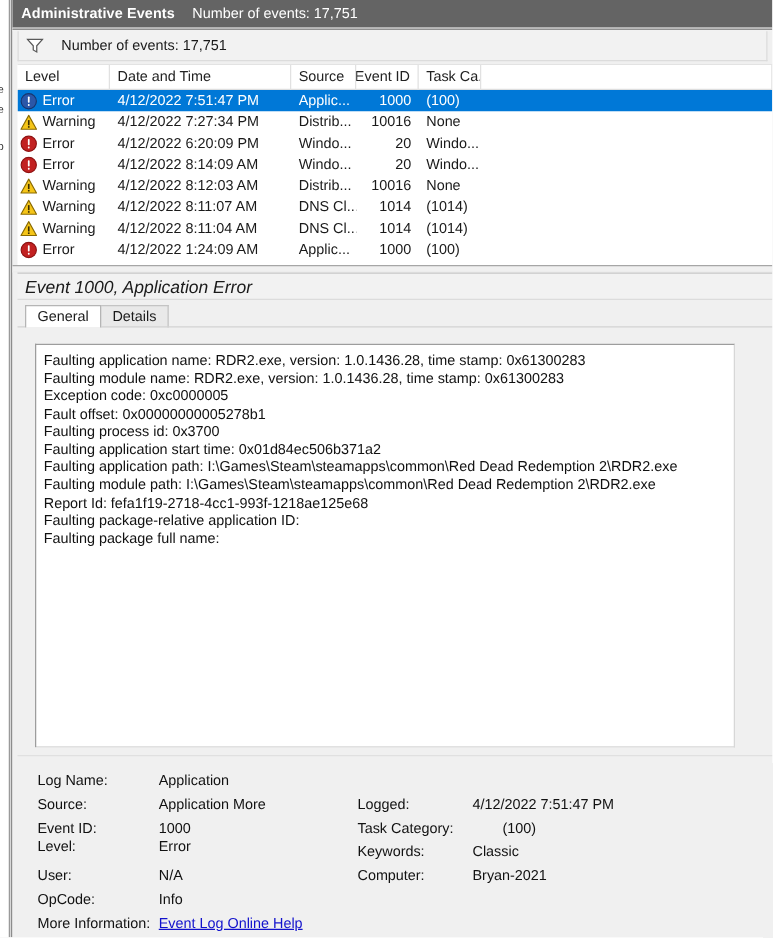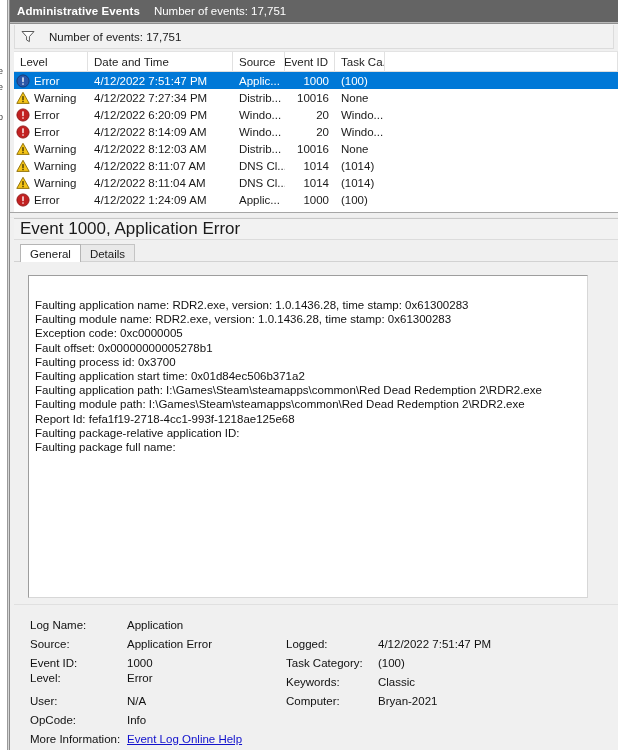--- a/index.html
+++ b/index.html
@@ -177,22 +177,23 @@
     position: absolute;
     left: 14px; top: 218px;
     width: 604px; height: 22px;
     background: #f2f2f2;
     border-top: 1px solid #c8c8c8;
     border-bottom: 1px solid #dcdcdc;
     box-sizing: border-box;
     display: flex;
     align-items: center;
     padding-left: 6px;
-    font-size: 17px;
+    font-size: 14px;
     color: #1a1a1a;
+    font-style: italic;
   }
 
   .tabstrip {
     position: absolute;
     left: 20px; top: 244px;
     width: 598px; height: 18px;
     display: flex;
     align-items: flex-end;
   }
   .tab {
@@ -223,21 +224,21 @@
 
   .textbox {
     position: absolute;
     left: 28px; top: 275px;
     width: 560px; height: 323px;
     background: #ffffff;
     border: 1px solid #9d9d9d;
     border-right-color: #d7d7d7;
     border-bottom-color: #d7d7d7;
     box-sizing: border-box;
-    padding: 22px 6px 6px 6px;
+    padding: 6px 6px 6px 6px;
     overflow: hidden;
   }
   .textbox .line {
     font-size: 11.5px;
     color: #111111;
     line-height: 14.2px;
     white-space: pre;
     font-family: "Liberation Sans", sans-serif;
   }
 
@@ -480,21 +481,21 @@
   <div class="detail-bottom-rule"></div>
 
   <div class="props">
     <div id="props-left-host">
         <div class="prow col-left" style="top: 0px;">
           <span class="plabel">Log Name:</span>
           <span class="pvalue">Application</span>
         </div>
         <div class="prow col-left" style="top: 19px;">
           <span class="plabel">Source:</span>
-          <span class="pvalue">Application Error</span>
+          <span class="pvalue">Application More</span>
         </div>
         <div class="prow col-left" style="top: 38px;">
           <span class="plabel">Event ID:</span>
           <span class="pvalue">1000</span>
         </div>
         <div class="prow col-left" style="top: 53px;">
           <span class="plabel">Level:</span>
           <span class="pvalue">Error</span>
         </div>
         <div class="prow col-left" style="top: 76px;">
@@ -508,21 +509,21 @@
         <div class="prow col-left" style="top: 114px;">
           <span class="plabel">More Information:</span>
           <a class="pvalue helplink" href="#">Event Log Online Help</a>
         </div>
       </div>
     <div id="props-right-host">
         <div class="prow col-right" style="top: 19px;">
           <span class="plabel">Logged:</span>
           <span class="pvalue">4/12/2022 7:51:47 PM</span>
         </div>
-        <div class="prow col-right" style="top: 38px;">
+        <div class="prow col-right" style="top: 38px; gap: 24px;">
           <span class="plabel">Task Category:</span>
           <span class="pvalue">(100)</span>
         </div>
         <div class="prow col-right" style="top: 57px;">
           <span class="plabel">Keywords:</span>
           <span class="pvalue">Classic</span>
         </div>
         <div class="prow col-right" style="top: 76px;">
           <span class="plabel">Computer:</span>
           <span class="pvalue">Bryan-2021</span>

